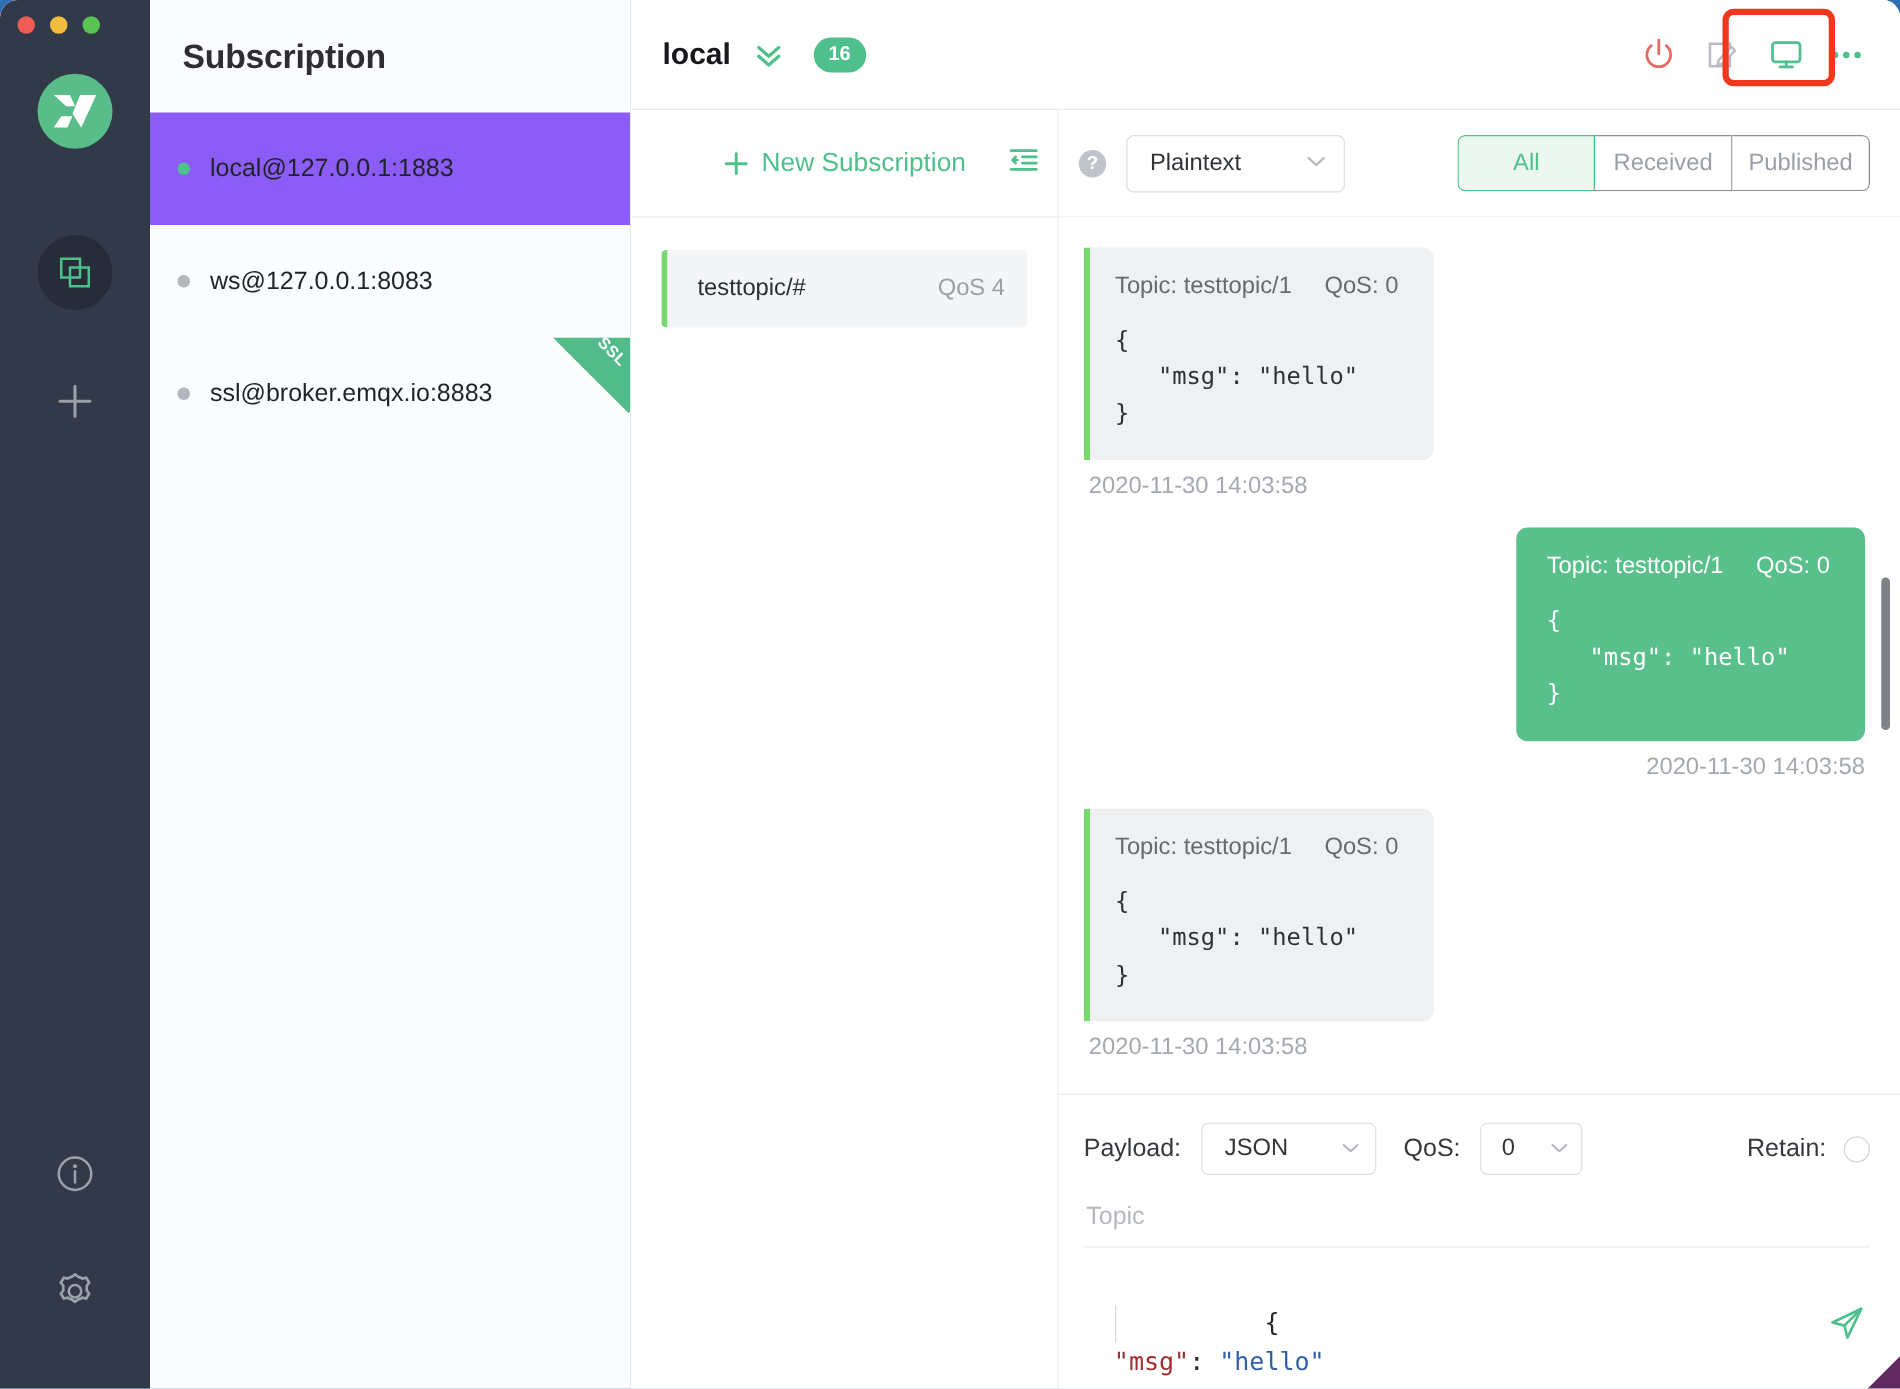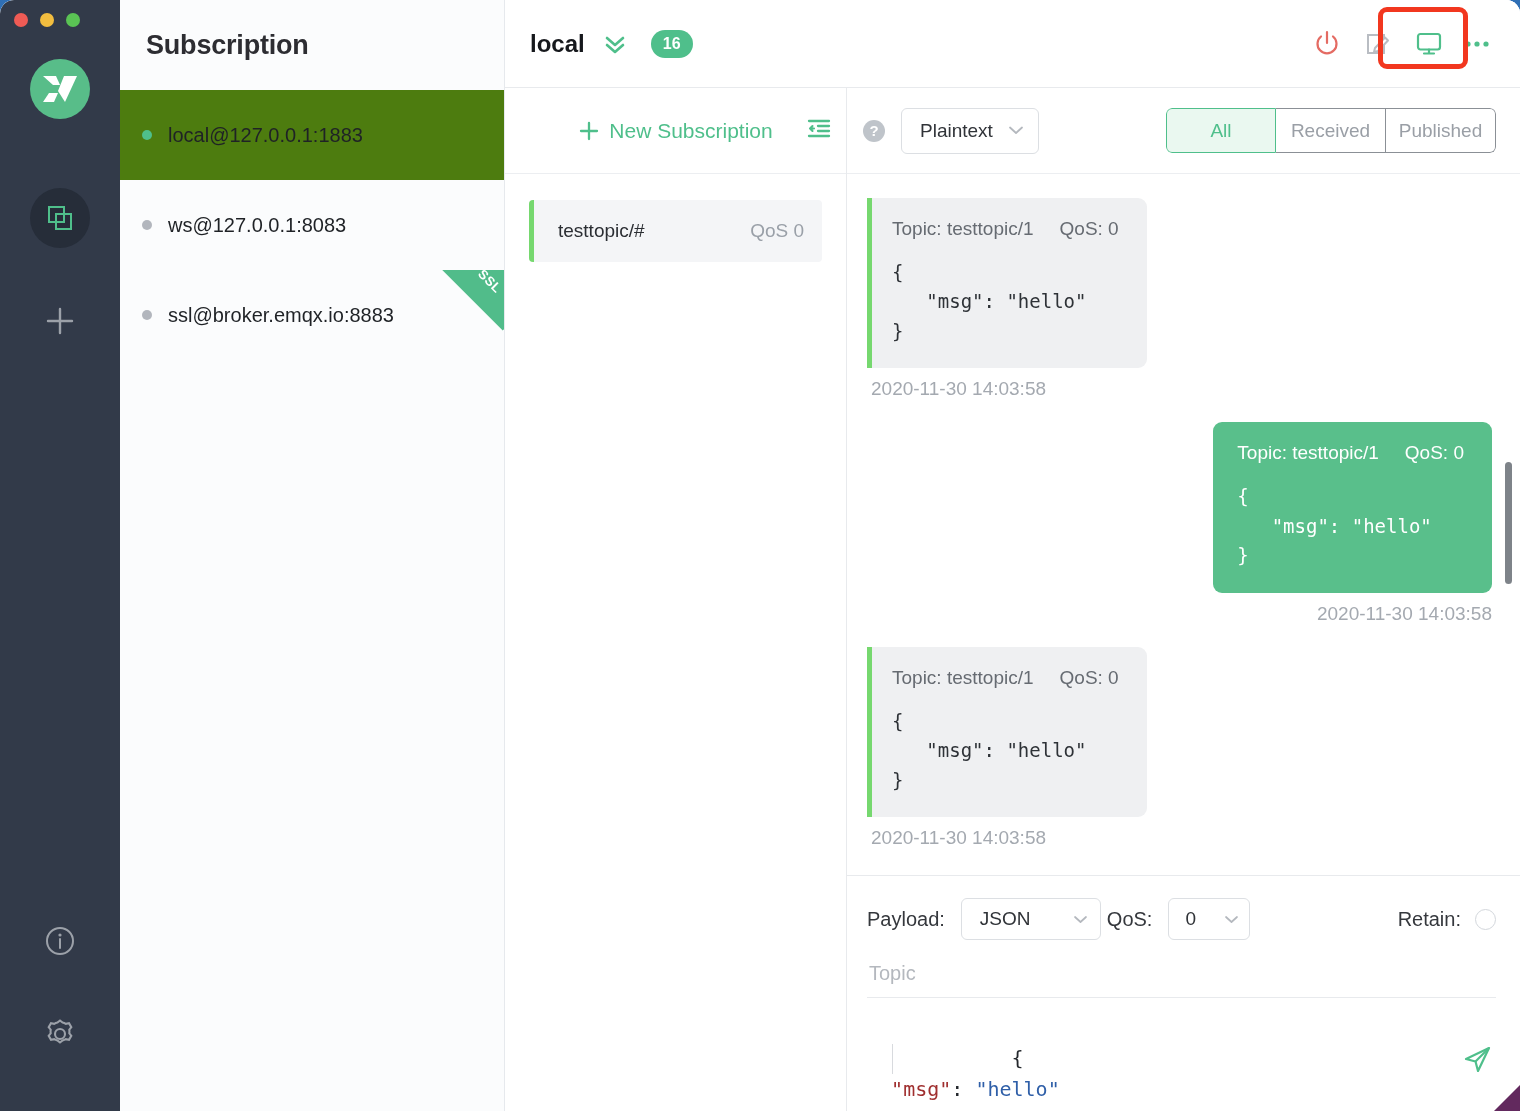--- a/index.html
+++ b/index.html
@@ -81,21 +81,21 @@
     letter-spacing: -0.2px;
   }
   .conn-list { margin-top: 29px; }
   .conn-item {
     height: 90px;
     display: flex; align-items: center;
     padding-left: 22px;
     position: relative;
     overflow: hidden;
   }
-  .conn-item.selected { background: #4d7c0f; }
+  .conn-item.selected { background: #8b5cf6; }
   .conn-dot {
     width: 10px; height: 10px; border-radius: 50%;
     background: #b2b6bd;
     margin-right: 16px;
     flex: 0 0 10px;
   }
   .conn-item.selected .conn-dot { background: #4fbf8b; }
   .conn-name {
     font-size: 20px;
     color: #1f2226;
@@ -233,21 +233,21 @@
     background: #bfc4ca;
     color: #fff; font-size: 15px; font-weight: bold;
     display: flex; align-items: center; justify-content: center;
     margin-right: 16px;
     flex: 0 0 22px;
   }
   .select-box {
     border: 1px solid #dcdfe3;
     border-radius: 6px;
     height: 46px;
-    width: 138px;
+    width: 175px;
     display: flex; align-items: center;
     padding: 0 13px 0 18px;
     background: #fff;
   }
   .select-box .val { font-size: 19px; color: #303338; }
   .select-box .caret { margin-left: auto; }
   .seg-group {
     margin-left: auto;
     display: flex;
     height: 45px;
@@ -525,21 +525,21 @@
           <span class="collapse-icon">
             <svg width="26" height="24" viewBox="0 0 26 24">
               <path d="M3 4 H23 M12 9 H23 M12 14 H23 M3 19 H23" stroke="#4fbf8b" stroke-width="2.3" stroke-linecap="round"></path>
               <path d="M8 11.5 L4 11.5 M6.5 9 L4 11.5 L6.5 14" fill="none" stroke="#4fbf8b" stroke-width="2.1" stroke-linecap="round" stroke-linejoin="round"></path>
             </svg>
           </span>
         </div>
         <div class="subs-list">
           <div class="sub-item">
             <span class="sub-topic">testtopic/#</span>
-            <span class="sub-qos">QoS 0</span>
+            <span class="sub-qos">QoS 4</span>
           </div>
         </div>
       </div>
 
       <div class="msgcol">
 
         <div class="msg-toolbar">
           <span class="help-icon">?</span>
           <span class="select-box">
             <span class="val">Plaintext</span>
@@ -601,21 +601,21 @@
           <div class="pub-row">
             <span class="pub-label">Payload:</span>
             <span class="pub-select w-json">
               <span>JSON</span>
               <span class="caret">
                 <svg width="17" height="11" viewBox="0 0 17 11">
                     <path d="M3 3 L8.5 8 L14 3" fill="none" stroke="#b4b8be" stroke-width="1.7" stroke-linecap="round" stroke-linejoin="round"></path>
                   </svg>
               </span>
             </span>
-            <span class="pub-label" style="margin-left:6px;">QoS:</span>
+            <span class="pub-label" style="margin-left:22px;">QoS:</span>
             <span class="pub-select w-qos">
               <span>0</span>
               <span class="caret">
                 <svg width="17" height="11" viewBox="0 0 17 11">
                     <path d="M3 3 L8.5 8 L14 3" fill="none" stroke="#b4b8be" stroke-width="1.7" stroke-linecap="round" stroke-linejoin="round"></path>
                   </svg>
               </span>
             </span>
             <span class="retain-wrap">
               <span class="pub-label" style="margin-right:0;">Retain:</span>

